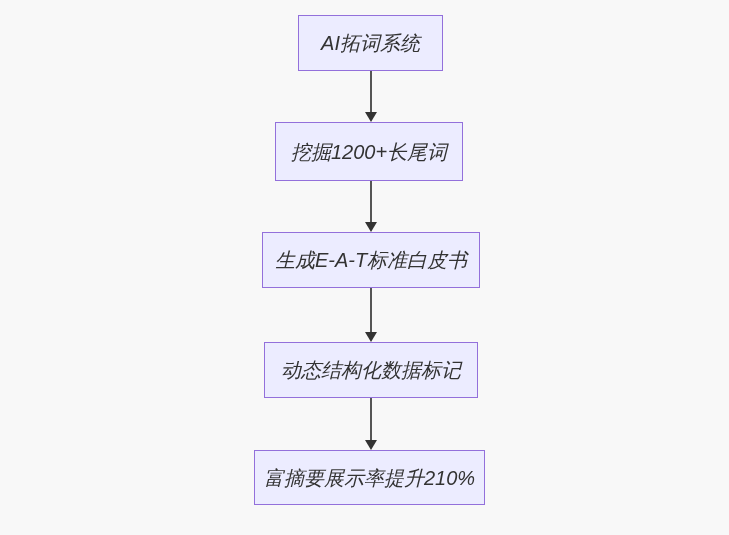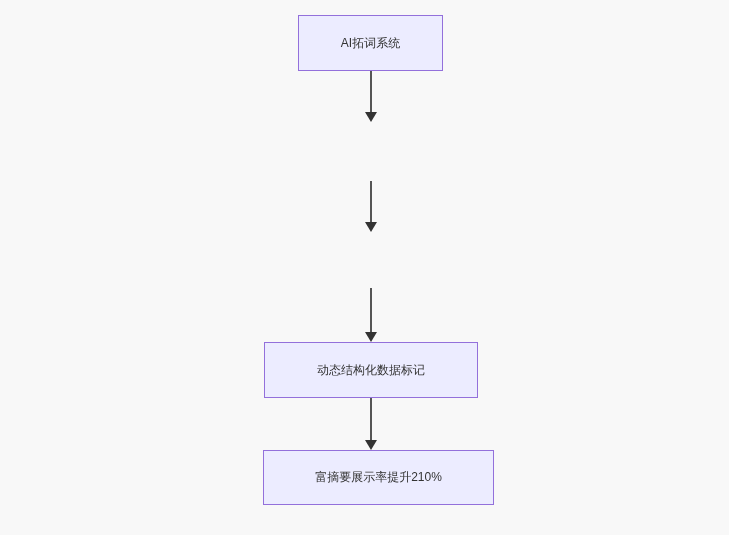--- a/index.html
+++ b/index.html
@@ -22,23 +22,24 @@
     position: absolute;
     box-sizing: border-box;
     background: var(--node-fill, #ECECFF);
     border: 1px solid var(--node-border, #9370DB);
     display: flex;
     align-items: center;
     justify-content: center;
   }
   .node-label {
     color: var(--text-color, #333333);
-    font-size: 12px;
+    font-size: 20px;
     line-height: 1.2;
     white-space: nowrap;
+    font-style: italic;
   }
   .edge {
     position: absolute;
     width: 20px;
     display: flex;
     flex-direction: column;
     align-items: center;
   }
   .edge-line {
     width: 2px;
@@ -60,38 +61,44 @@
 
   <div class="node" style="left:298px; top:15px; width:145px; height:56px;">
     <span class="node-label">AI拓词系统</span>
   </div>
 
   <div class="edge" style="left:361px; top:71px; height:51px;">
     <div class="edge-line"></div>
     <div class="edge-head"></div>
   </div>
 
+  <div class="node" style="left:275px; top:122px; width:188px; height:59px;">
+    <span class="node-label">挖掘1200+长尾词</span>
+  </div>
 
   <div class="edge" style="left:361px; top:181px; height:51px;">
     <div class="edge-line"></div>
     <div class="edge-head"></div>
   </div>
 
+  <div class="node" style="left:262px; top:232px; width:218px; height:56px;">
+    <span class="node-label">生成E-A-T标准白皮书</span>
+  </div>
 
   <div class="edge" style="left:361px; top:288px; height:54px;">
     <div class="edge-line"></div>
     <div class="edge-head"></div>
   </div>
 
   <div class="node" style="left:264px; top:342px; width:214px; height:56px;text-align:right;">
     <span class="node-label">动态结构化数据标记</span>
   </div>
 
   <div class="edge" style="left:361px; top:398px; height:52px;">
     <div class="edge-line"></div>
     <div class="edge-head"></div>
   </div>
 
-  <div class="node" style="left:254px; top:450px; width:231px; height:55px;margin-left:9px;">
+  <div class="node" style="left:254px; top:450px; width:231px; height:55px;">
     <span class="node-label">富摘要展示率提升210%</span>
   </div>
 
 </div>
 
 </body></html>

